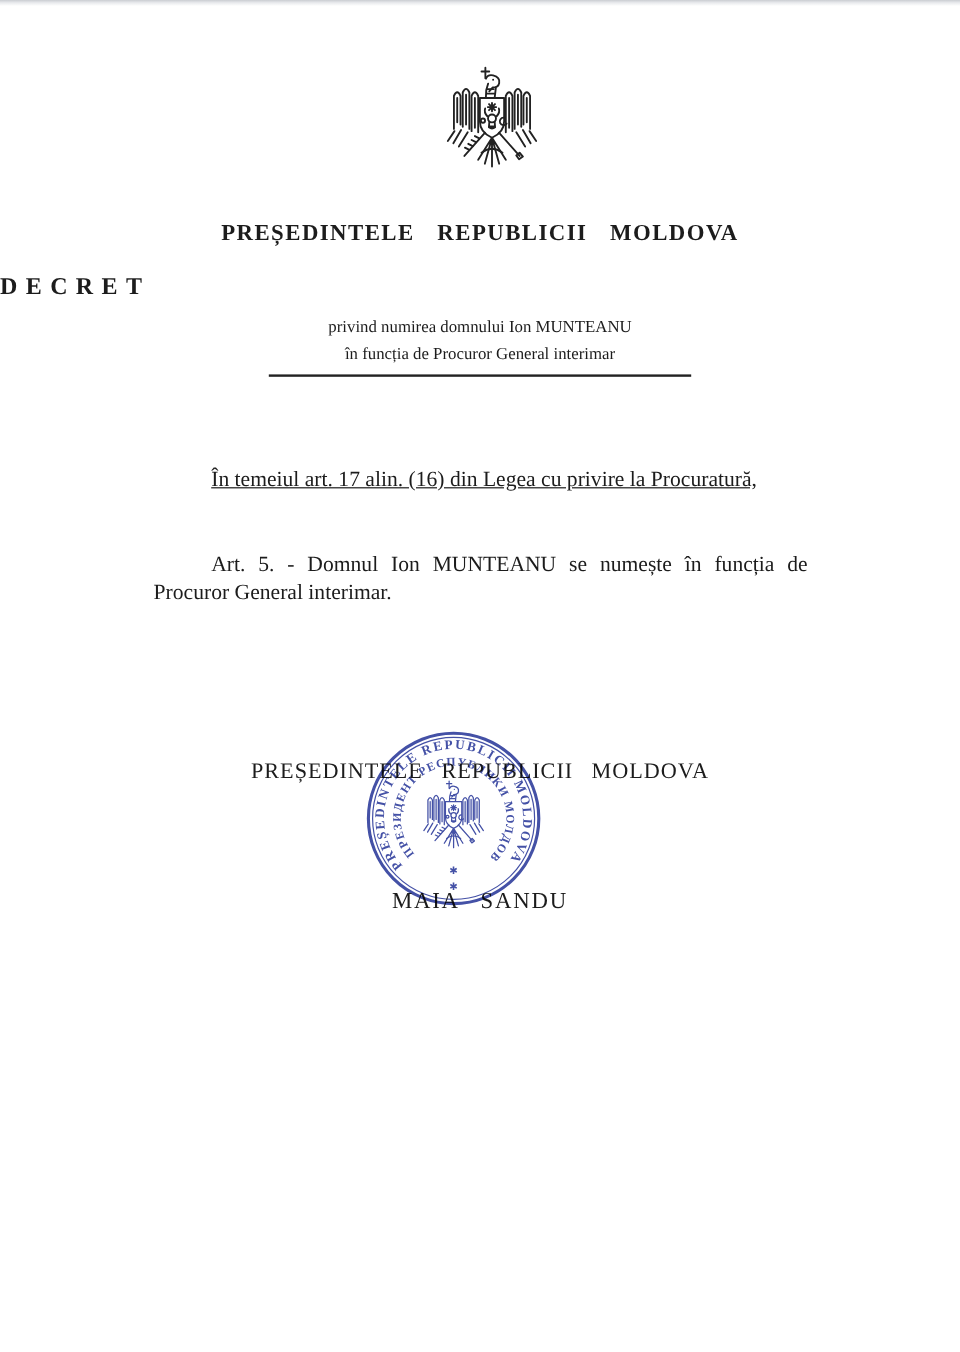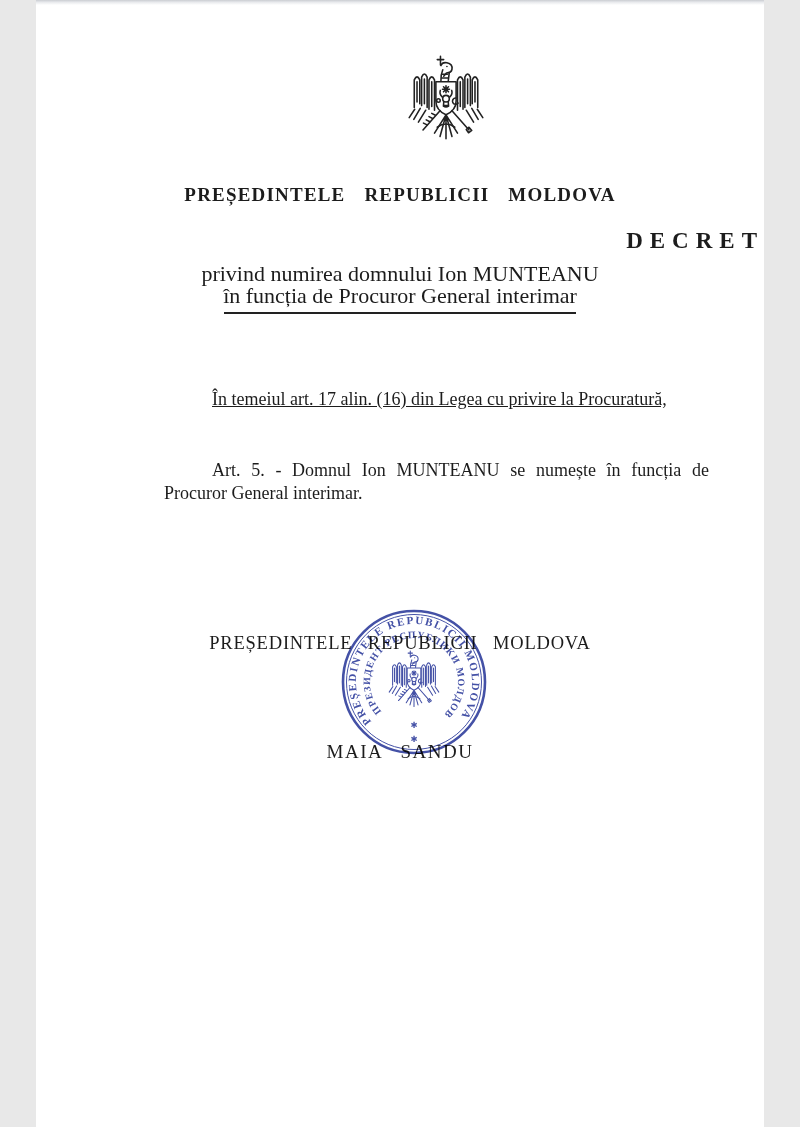--- a/index.html
+++ b/index.html
@@ -1,41 +1,41 @@
 <!DOCTYPE html>
 <html><head>
 <meta charset="utf-8">
 <style>
   html,body{margin:0;padding:0;background:#e8e8e8;}
   .page{
-    position:relative;width:728px;height:1127px;margin:0 auto;
+    position:relative;width:800px;height:1127px;margin:0 auto;
     background:#ffffff;overflow:hidden;
     font-family:"Liberation Serif","DejaVu Serif",serif;
     color:#1c1c1c;
   }
   .top-edge{
     position:absolute;top:0;left:0;right:0;height:5px;
     background:linear-gradient(180deg,#a7abb3 0%,#d9dce1 45%,#ffffff 100%);
     opacity:.6;
   }
   .coa{
     position:absolute;left:364px;top:52px;width:92px;height:98px;
     color:#222222;
   }
   .title{
     position:absolute;top:184px;left:0;right:0;text-align:center;
     font-size:19px;font-weight:bold;letter-spacing:1.2px;word-spacing:13px;
   }
   .decret{
-    position:absolute;top:228px;left:0;right:0;text-align:right;
-    font-size:23px;font-weight:bold;letter-spacing:7px;
+    position:absolute;top:228px;left:0;right:0;text-align:left;
+    font-size:20px;font-weight:bold;letter-spacing:7px;
   }
   .subject{
     position:absolute;top:263px;left:0;right:0;text-align:center;
-    font-size:22px;line-height:22px;
+    font-size:14px;line-height:22px;
   }
   .subject-underline{
     width:352px;margin:5px auto 0 auto;height:0;
     border-bottom:2.5px solid #222222;
   }
   .para{
     position:absolute;left:128px;width:545px;
     font-size:18px;line-height:22.5px;text-indent:48px;margin:0;
   }
   .p1{top:388px;text-decoration:underline;}

